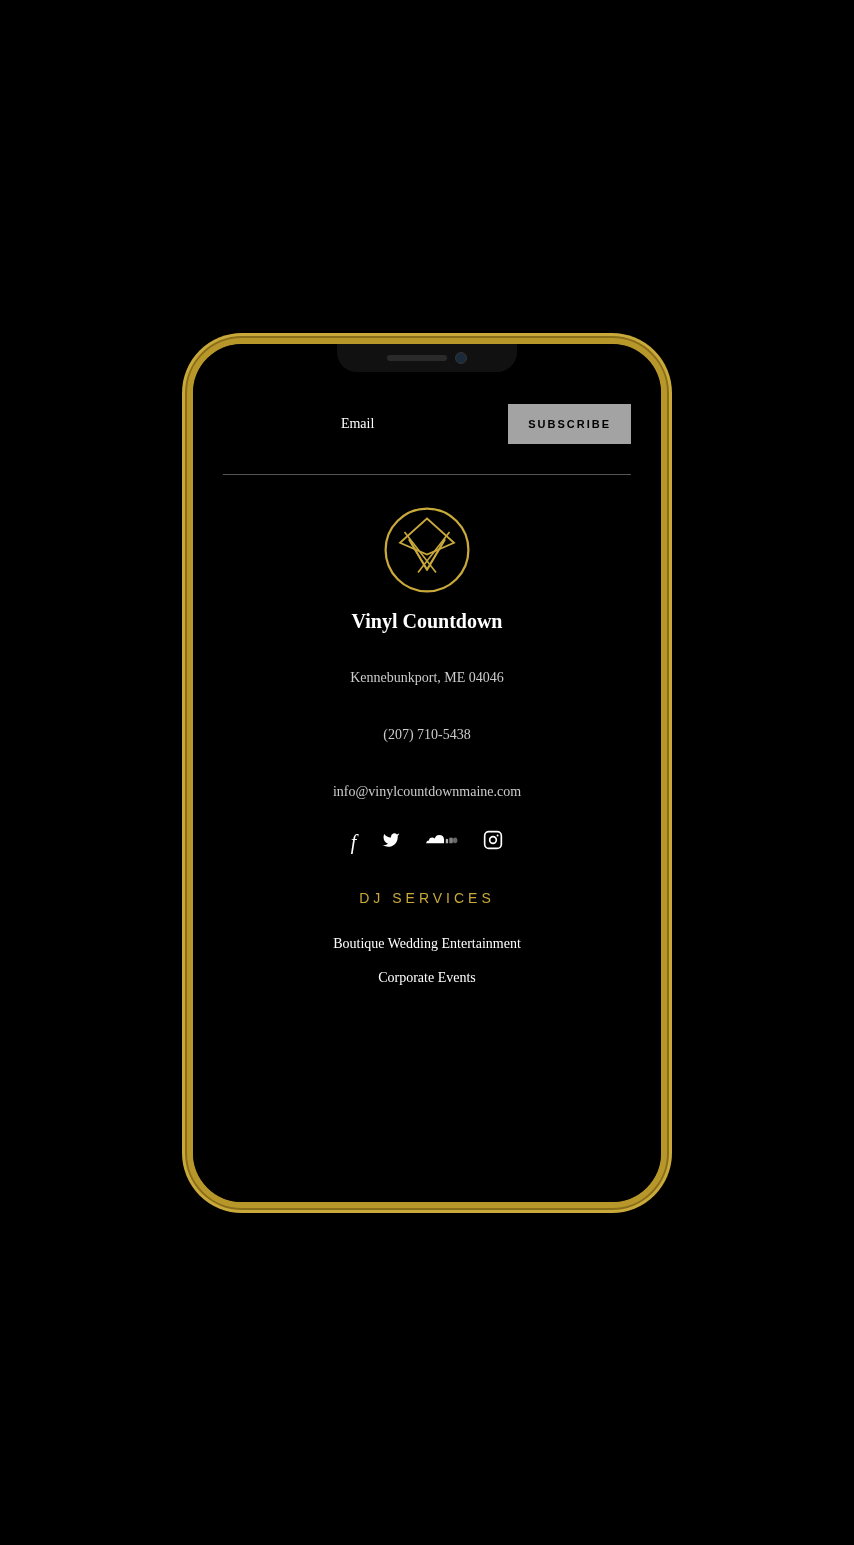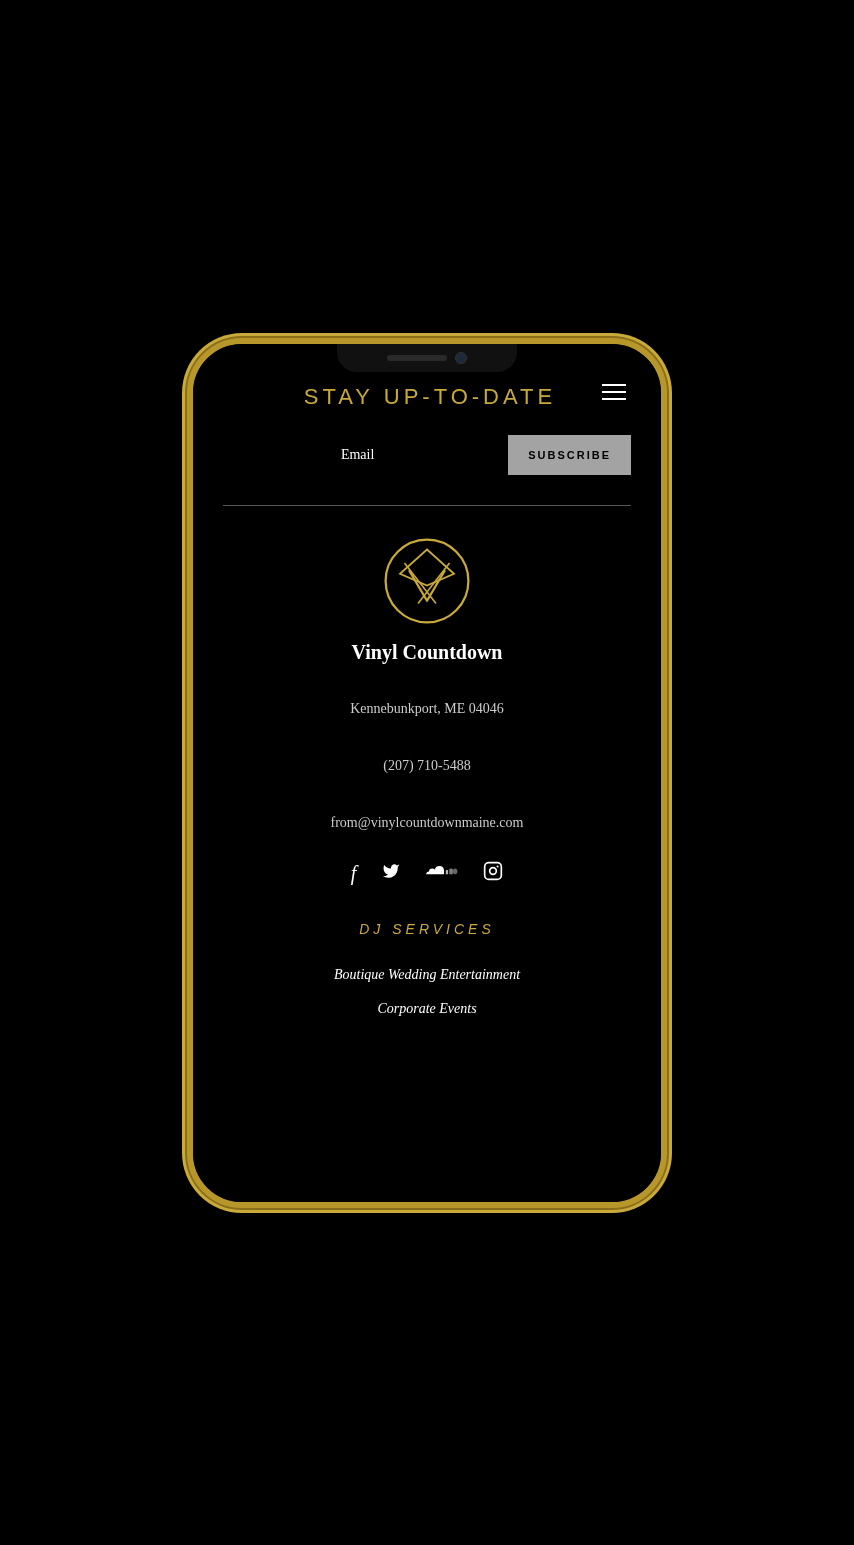--- a/index.html
+++ b/index.html
@@ -235,21 +235,20 @@
 
     .social-icon {
       color: #fff;
       font-size: 18px;
       cursor: pointer;
     }
 
     
     .dj-services-section {
       text-align: center;
-      font-style: italic;
     }
 
     .dj-services-title {
       font-family: 'Trebuchet MS', Arial, sans-serif;
       font-size: 14px;
       font-weight: 400;
       letter-spacing: 4px;
       color: #c9a93a;
       text-transform: uppercase;
       margin-bottom: 30px;
@@ -276,29 +275,20 @@
   <div class="side-btn-left-2"></div>
   <div class="side-btn-right"></div>
 
   <div class="notch-area">
     <div class="speaker-grille"></div>
     <div class="front-camera"></div>
   </div>
 
   <div class="screen">
 
-    <div class="header">
-      <div style="width:40px;"></div>
-      <h1 class="page-title">STAY UP-TO-DATE</h1>
-      <div class="hamburger-icon">
-        <div class="hamburger-line"></div>
-        <div class="hamburger-line"></div>
-        <div class="hamburger-line"></div>
-      </div>
-    </div>
 
     <div class="newsletter-section">
 
       <div class="subscribe-form">
         <span class="email-label">Email</span>
         <button class="subscribe-btn">SUBSCRIBE</button>
       </div>
     </div>
 
     <div class="divider"></div>
@@ -314,22 +304,22 @@
 
         <line x1="25" y1="30" x2="60" y2="75" stroke="#c9a93a" stroke-width="1.8"></line>
         <line x1="75" y1="30" x2="40" y2="75" stroke="#c9a93a" stroke-width="1.8"></line>
       </svg>
 
       <div class="company-name">Vinyl Countdown</div>
     </div>
 
     <div class="contact-info">
       <div class="company-address">Kennebunkport, ME 04046</div>
-      <div class="company-phone">(207) 710-5488</div>
-      <div class="company-email">from@vinylcountdownmaine.com</div>
+      <div class="company-phone">(207) 710-5438</div>
+      <div class="company-email">info@vinylcountdownmaine.com</div>
     </div>
 
     <div class="social-icons">
       <span class="social-icon" style="font-family: Georgia, serif; font-style: italic; font-size: 20px;">f</span>
       <span class="social-icon" style="font-size: 18px;">
         <svg width="20" height="18" viewBox="0 0 24 24" fill="white" xmlns="http://www.w3.org/2000/svg">
           <path d="M23 3a10.9 10.9 0 01-3.14 1.53 4.48 4.48 0 00-7.86 3v1A10.66 10.66 0 013 4s-4 9 5 13a11.64 11.64 0 01-7 2c9 5 20 0 20-11.5a4.5 4.5 0 00-.08-.83A7.72 7.72 0 0023 3z"></path>
         </svg>
       </span>
       <span class="social-icon" style="font-size: 22px;">

